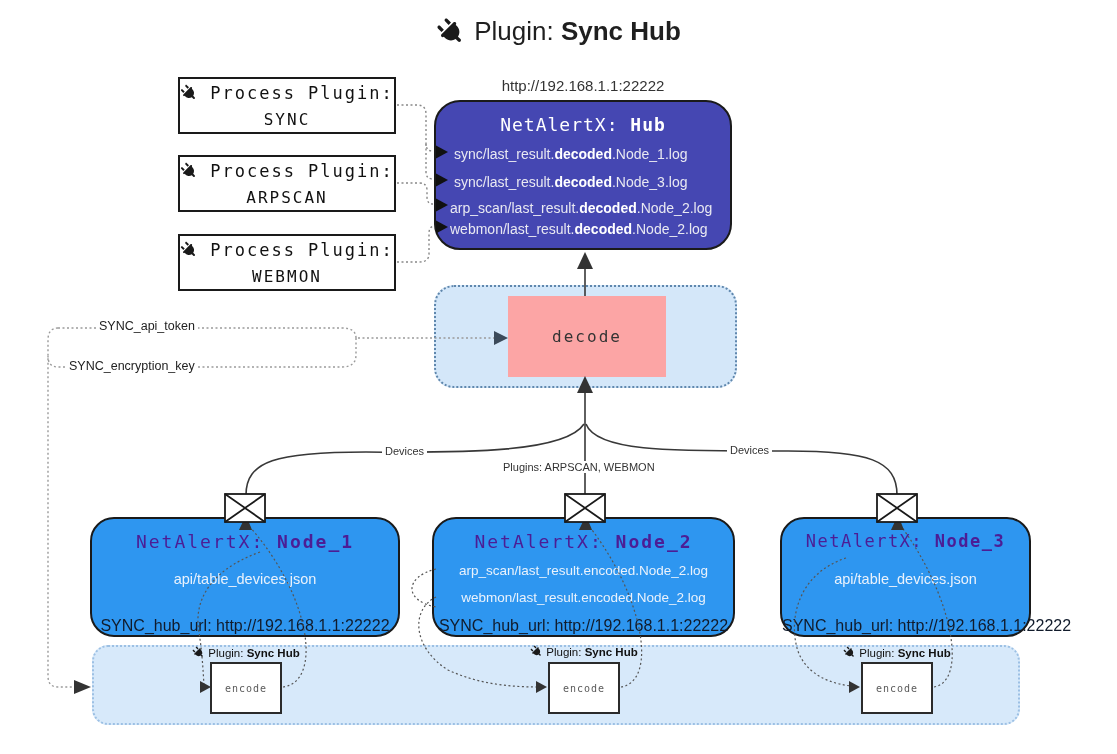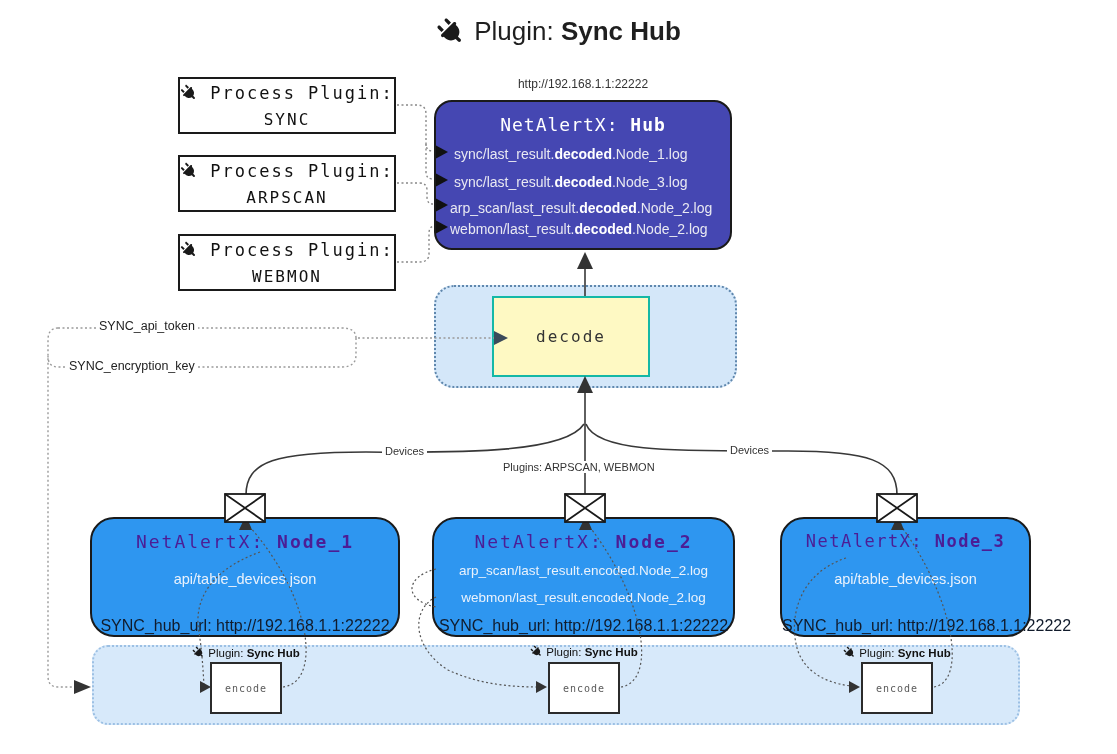--- a/index.html
+++ b/index.html
@@ -24,32 +24,32 @@
 
   
   .pbox{left:178px;width:218px;height:57px;background:#fff;border:2px solid #1a1a1a;
         display:flex;flex-direction:column;align-items:center;justify-content:center;z-index:1}
   .pbox .l1{display:flex;align-items:center;gap:12px;font-family:"DejaVu Sans Mono",monospace;
         font-size:17px;letter-spacing:2px;color:#111}
   .pbox .l2{font-family:"DejaVu Sans Mono",monospace;font-size:16px;letter-spacing:2px;color:#111;margin-top:7px}
 
   
   .hub{left:434px;top:100px;width:298px;height:150px;background:var(--hub-fill);
-       border:2px solid #1a1a1a;border-radius:18px;z-index:1}
+       border:2px solid #1a1a1a;border-radius:26px;z-index:1}
   .hub-title{position:absolute;left:0;top:12px;width:100%;text-align:center;
        font-family:"DejaVu Sans Mono",monospace;font-size:18px;letter-spacing:1px;color:#fff}
   .hub-title b{font-weight:700}
   .hub-line{position:absolute;left:18px;width:280px;font-size:14px;color:#e9e9f2;white-space:nowrap}
   .hub-line b{color:#fff}
-  .hub-url{left:434px;top:77px;width:298px;font-size:12px;color:#333}
+  .hub-url{left:434px;top:77px;width:298px;font-size:15px;color:#333}
 
   
   .decode-panel{left:434px;top:285px;width:303px;height:103px;background:var(--decode-panel-fill);
        border:2px dotted var(--decode-panel-border);border-radius:20px;z-index:1}
-  .decode-box{left:492px;top:296px;width:158px;height:81px;background:#fef9c3;border:2px solid #14b8a6;
+  .decode-box{left:508px;top:296px;width:158px;height:81px;background:#fca5a5;border:2px solid #fca5a5;
        display:flex;align-items:center;justify-content:center;font-family:"DejaVu Sans Mono",monospace;
        font-size:16px;letter-spacing:2px;color:#333;z-index:1}
 
   
   .secret{background:#fff;font-size:12.5px;color:#222;padding:0 3px;white-space:nowrap}
 
   
   .edge-lbl{background:#fff;font-size:11px;color:#333;padding:0 3px;white-space:nowrap}
 
   

